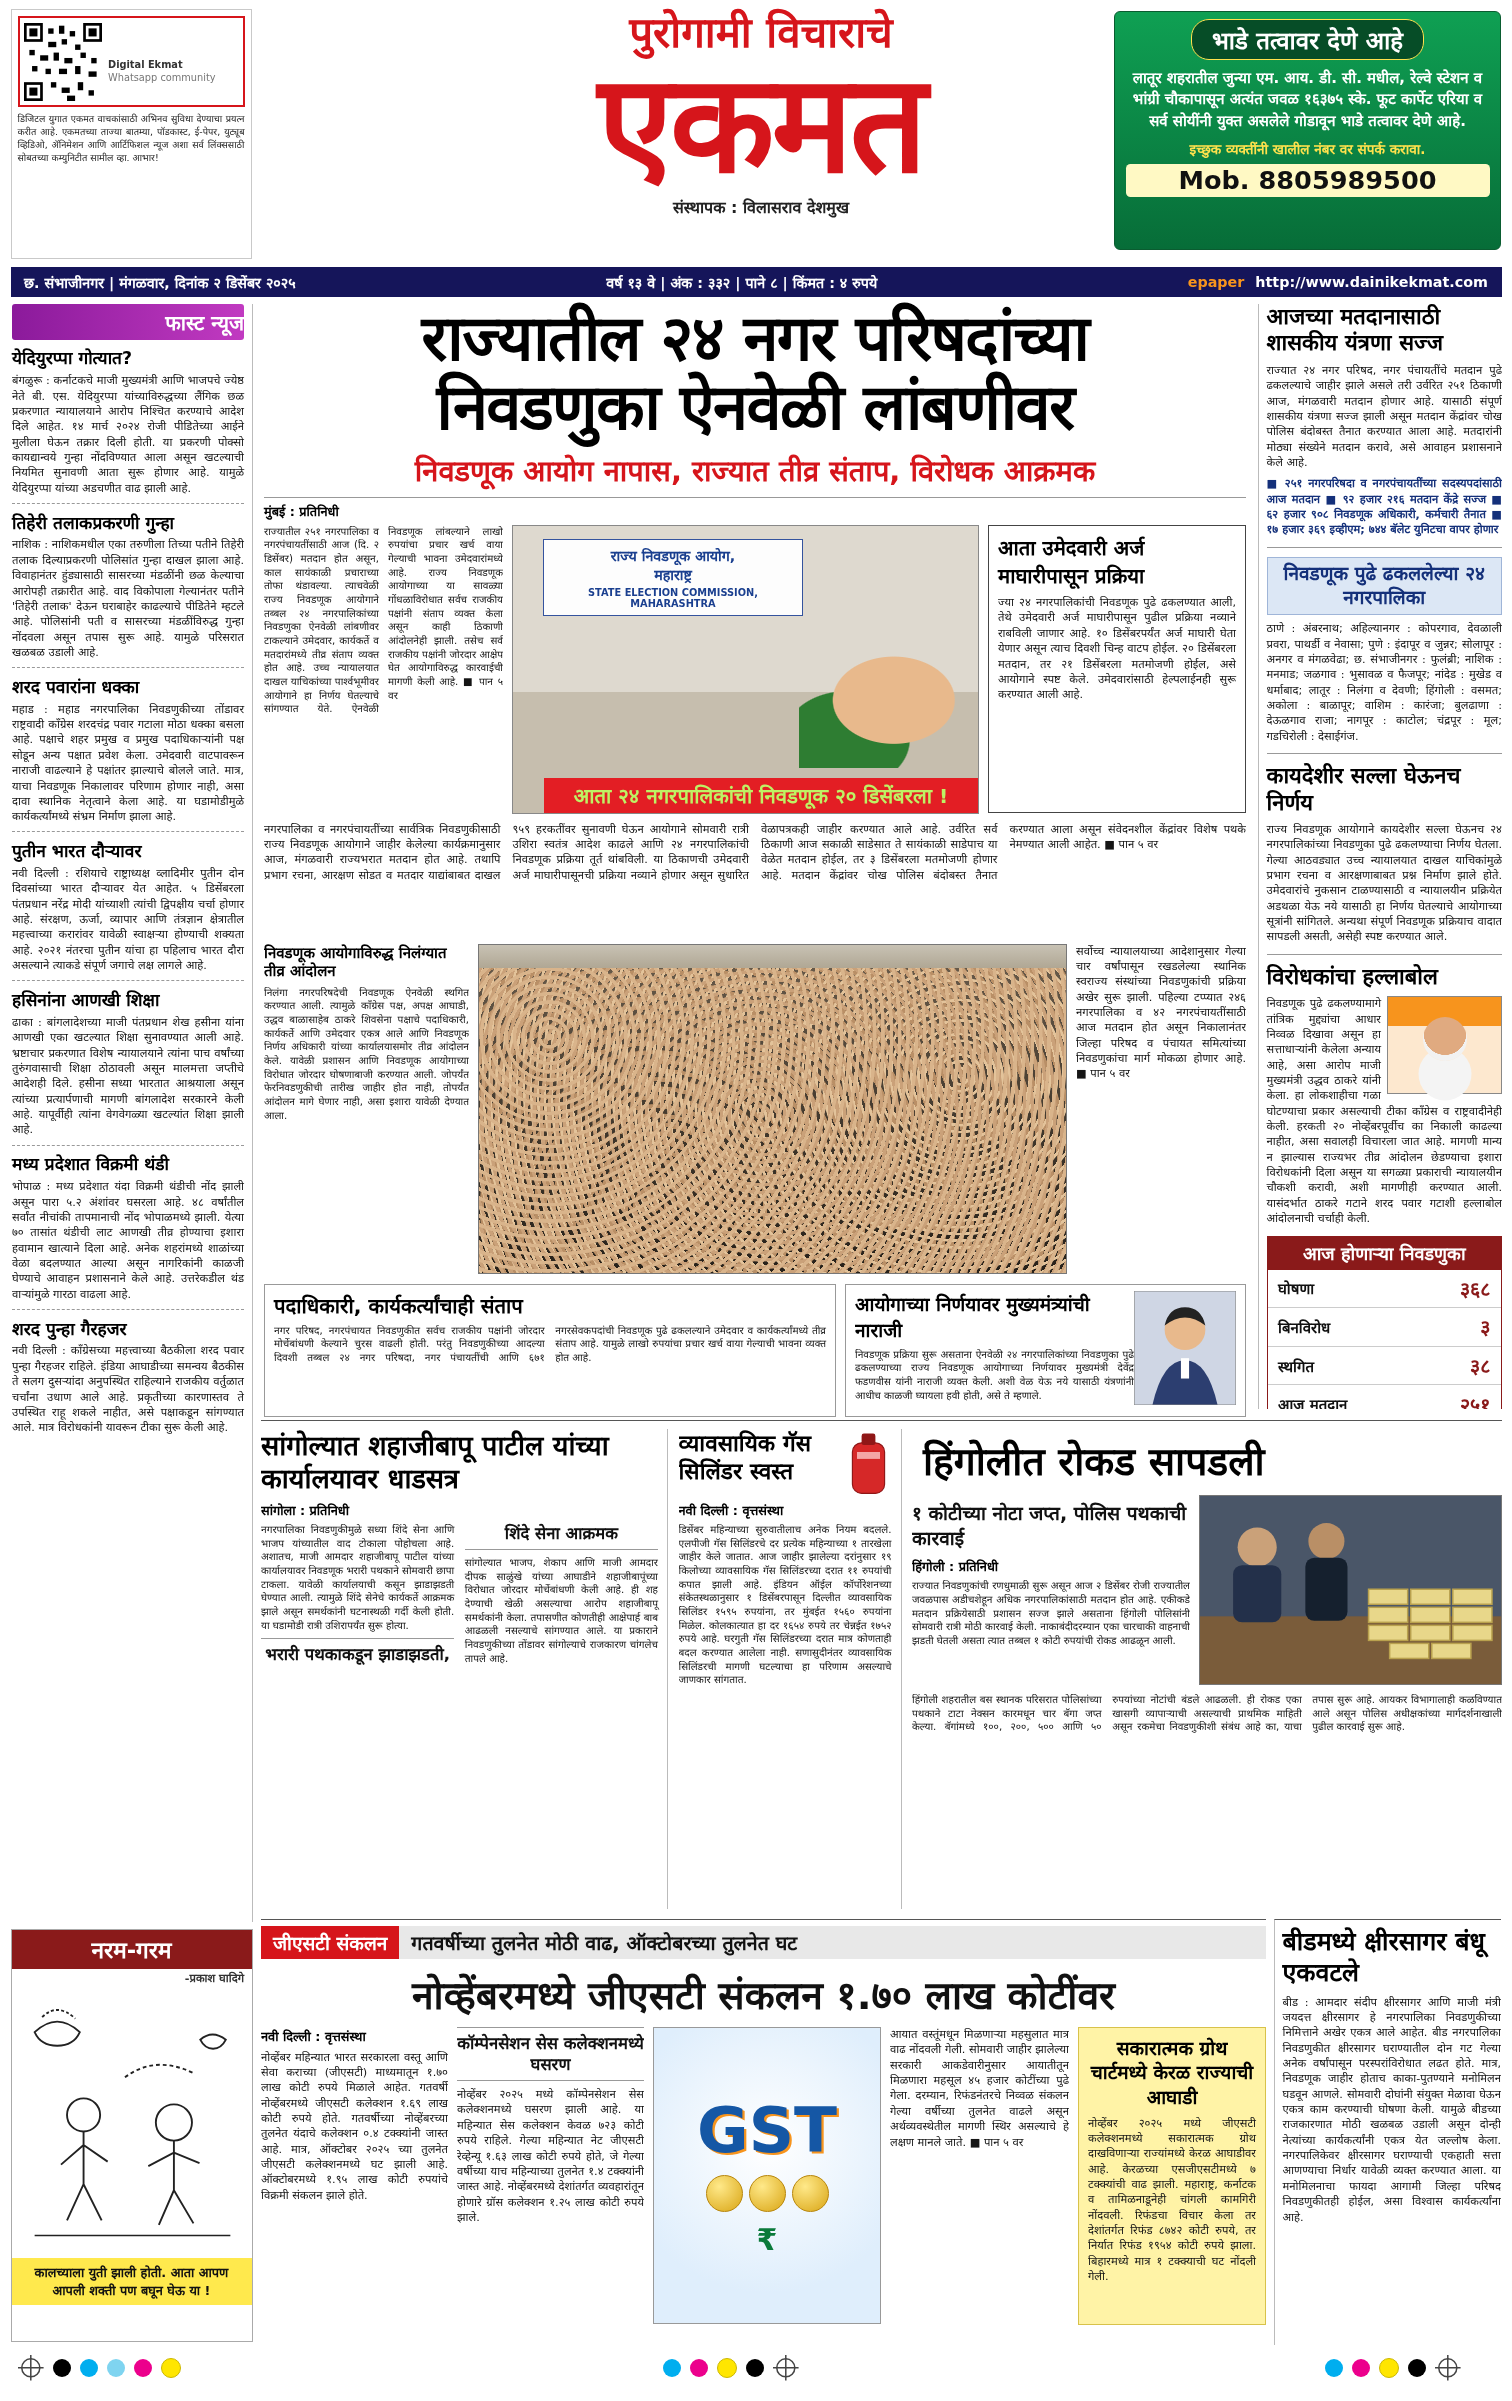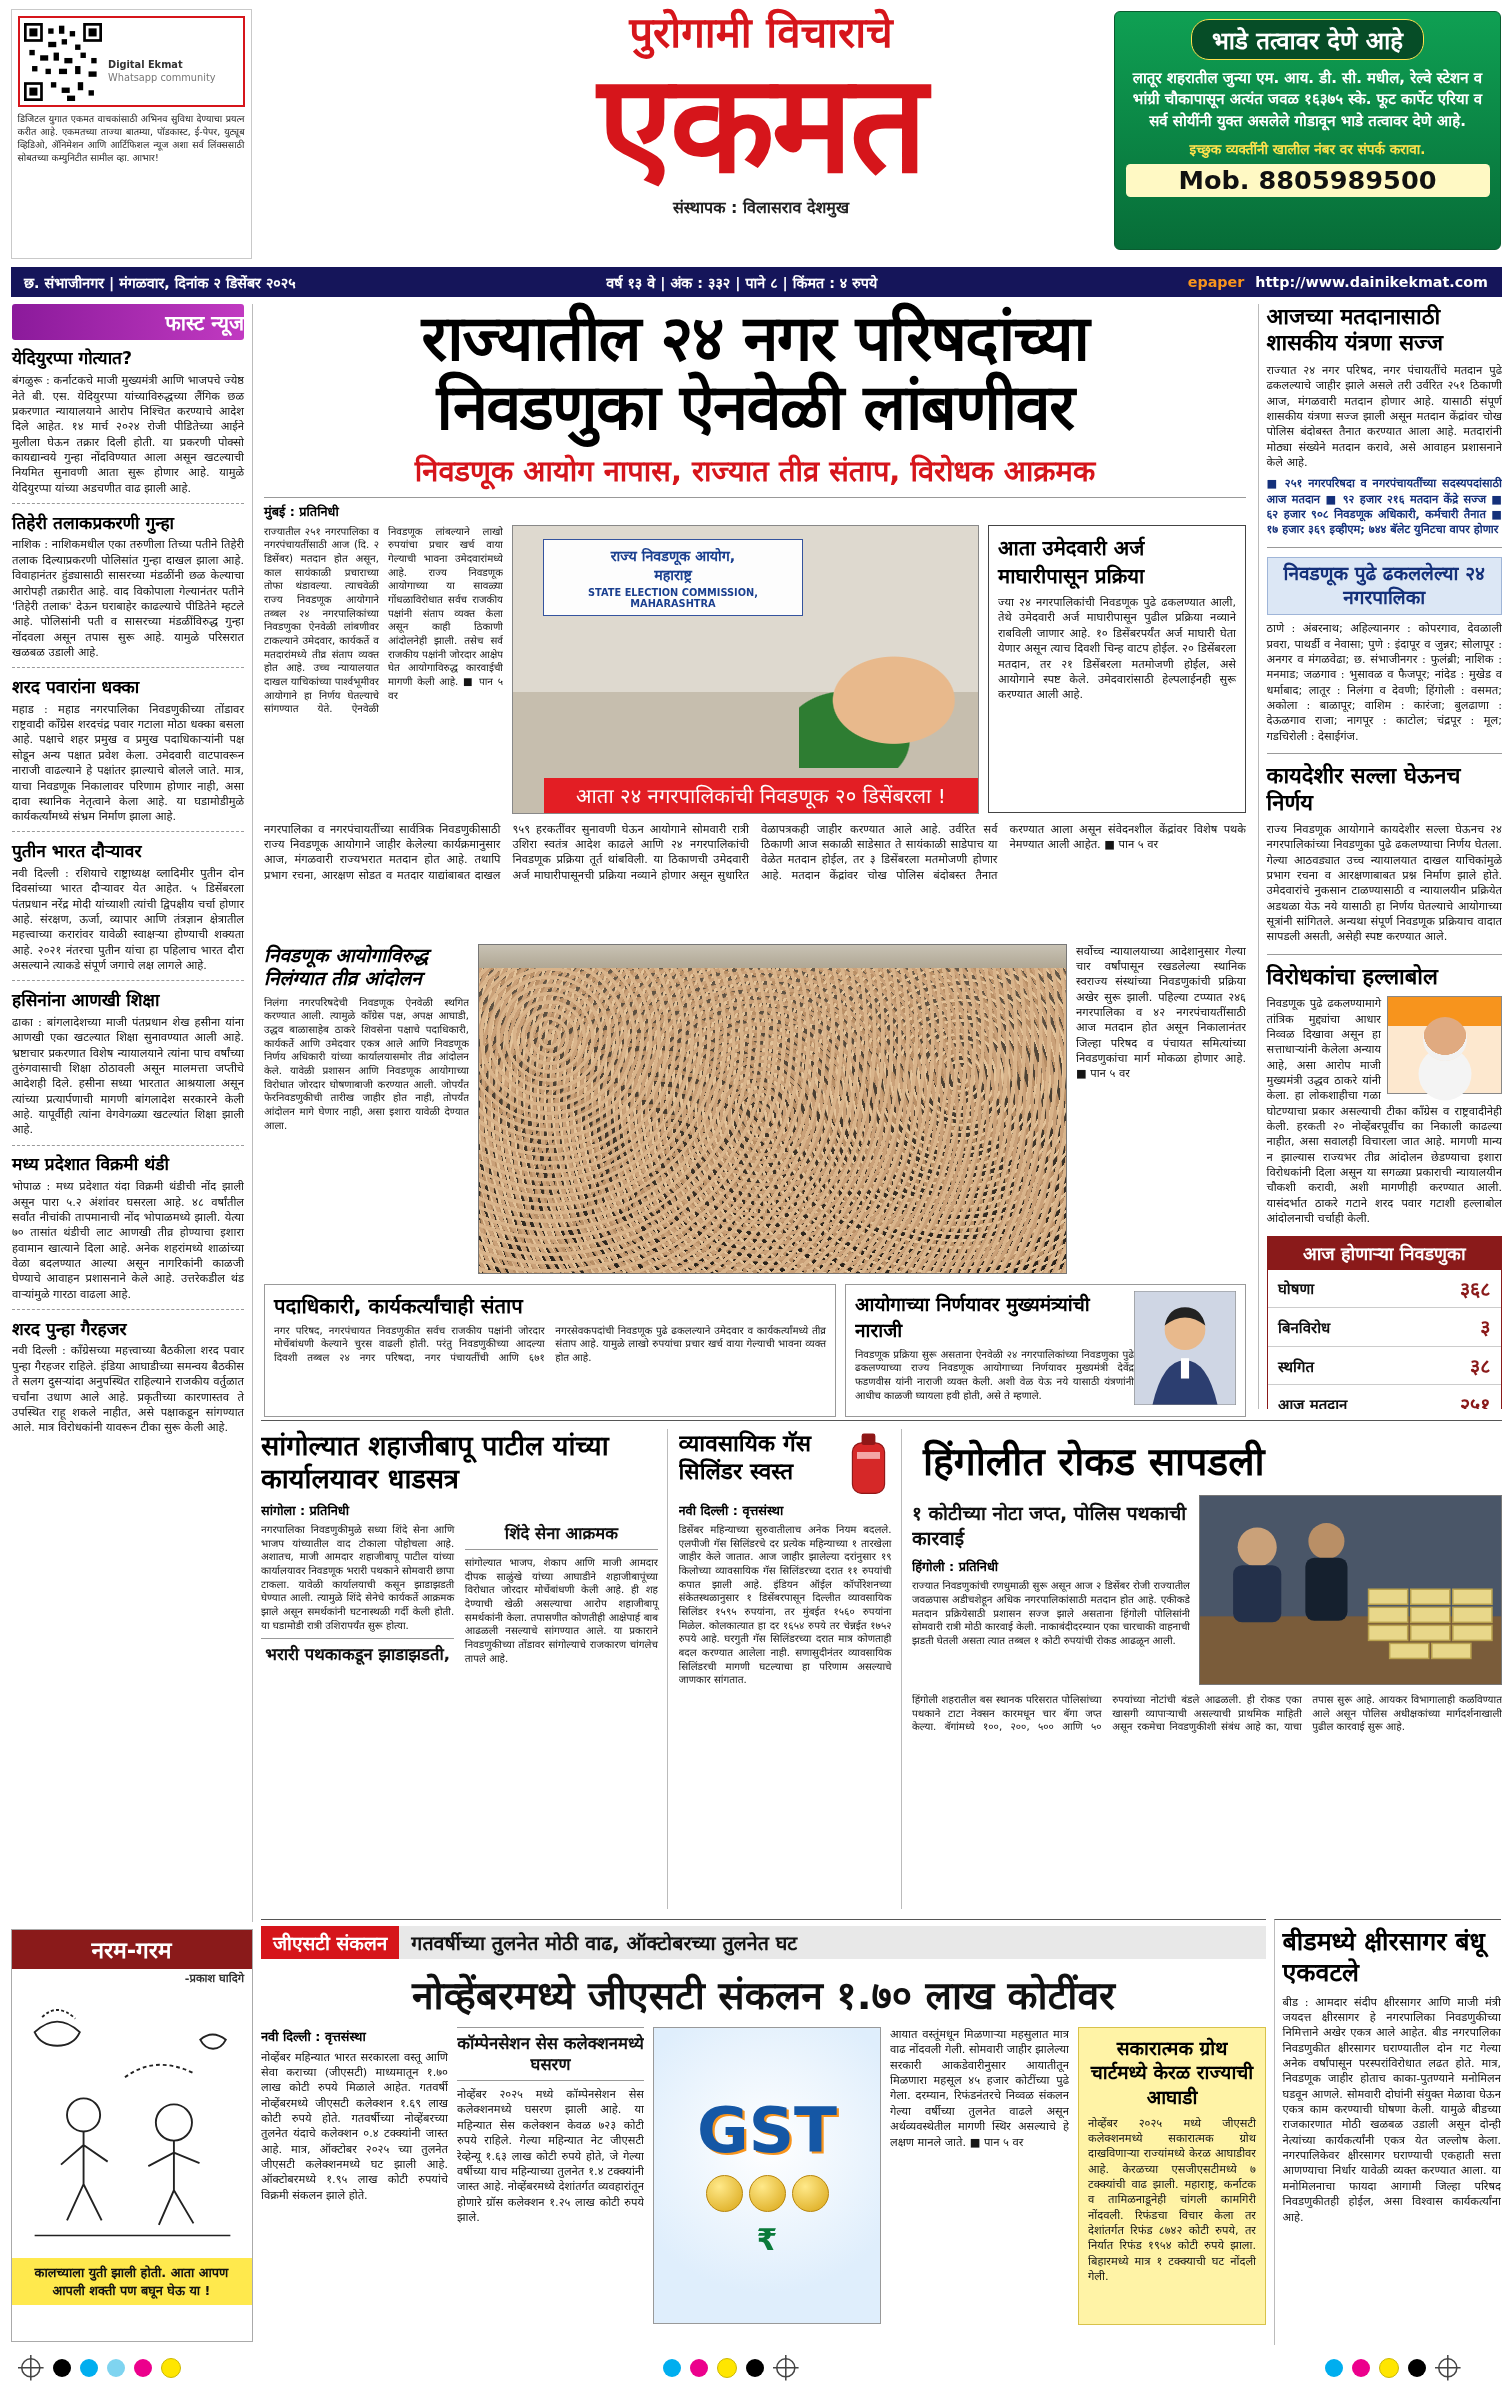--- a/index.html
+++ b/index.html
@@ -49,22 +49,22 @@
   .row{display:flex;gap:9px;}
   .sidebox{flex:1;border:1.5px solid #444;padding:7.5px 9px;box-sizing:border-box;}
   .sidebox h3{margin:0 0 6px 0;font-size:20.3px;}
   .photo{position:relative;border:0.8px solid #888;box-sizing:border-box;overflow:hidden;}
   .ecphoto{width:467px;height:289px;background:linear-gradient(180deg,#ded9cf 0 58%,#c6beae 58% 100%);}
   .ecsign{position:absolute;left:30px;top:13.6px;width:249px;background:#fdfdfd;border:1.5px solid #34539e;
           padding:6px 4.5px;text-align:center;color:#1a3f8f;font-weight:bold;}
   .echand{position:absolute;right:21px;bottom:45px;width:158px;height:113px;background:
           radial-gradient(ellipse at 60% 40%,#e8b98c 0 45%,transparent 46%),
           radial-gradient(ellipse at 30% 75%,#2e7d32 0 40%,transparent 41%);}
-  .eccap{position:absolute;left:0;right:0;bottom:0;height:35px;background:#e31e24;color:#ffffff;
-         display:flex;align-items:center;justify-content:center;font-size:20.3px;font-weight:normal;margin-left:31px;}
+  .eccap{position:absolute;left:0;right:0;bottom:0;height:35px;background:#e31e24;color:#bef264;
+         display:flex;align-items:center;justify-content:center;font-size:20.3px;font-weight:bold;margin-left:31px;}
   .crowd{width:587px;height:328px;border:0.8px solid #777;background:
      linear-gradient(180deg,#c8c2b4 0%,#b0a794 7%,rgba(0,0,0,0) 7%),
      repeating-radial-gradient(circle at 12% 28%,#d9b48b 0 3px,rgba(0,0,0,0) 3.8px 8.3px),
      repeating-radial-gradient(circle at 48% 52%,#caa179 0 3px,rgba(0,0,0,0) 3.8px 7.5px),
      repeating-radial-gradient(circle at 82% 40%,#e3c39a 0 2.3px,rgba(0,0,0,0) 3px 6.8px),
      repeating-radial-gradient(circle at 30% 80%,#b98f66 0 3.8px,rgba(0,0,0,0) 4.5px 9px),
      linear-gradient(180deg,#6b5d4c,#3e352a 60%,#27211a);}
   .nbox{border:0.8px solid #999;padding:6px 9px;box-sizing:border-box;overflow:hidden;}
   .nbox h3{margin:0 0 4.5px 0;font-size:20.3px;}
   
@@ -262,21 +262,21 @@
         <div class="eccap">आता २४ नगरपालिकांची निवडणूक २० डिसेंबरला !</div>
       </div>
       <div class="sidebox ovh">
         <h3 class="hd">आता उमेदवारी अर्ज माघारीपासून प्रक्रिया</h3>
         <div class="bsm">ज्या २४ नगरपालिकांची निवडणूक पुढे ढकलण्यात आली, तेथे उमेदवारी अर्ज माघारीपासून पुढील प्रक्रिया नव्याने राबविली जाणार आहे. १० डिसेंबरपर्यंत अर्ज माघारी घेता येणार असून त्याच दिवशी चिन्ह वाटप होईल. २० डिसेंबरला मतदान, तर २१ डिसेंबरला मतमोजणी होईल, असे आयोगाने स्पष्ट केले. उमेदवारांसाठी हेल्पलाईनही सुरू करण्यात आली आहे.</div>
       </div>
     </div>
     <div class="bsm ovh" style="margin-top:9px;height:113px;column-count:4;column-gap:12px;">नगरपालिका व नगरपंचायतींच्या सार्वत्रिक निवडणुकीसाठी राज्य निवडणूक आयोगाने जाहीर केलेल्या कार्यक्रमानुसार आज, मंगळवारी राज्यभरात मतदान होत आहे. तथापि प्रभाग रचना, आरक्षण सोडत व मतदार याद्यांबाबत दाखल ९५९ हरकतींवर सुनावणी घेऊन आयोगाने सोमवारी रात्री उशिरा स्वतंत्र आदेश काढले आणि २४ नगरपालिकांची निवडणूक प्रक्रिया तूर्त थांबविली. या ठिकाणची उमेदवारी अर्ज माघारीपासूनची प्रक्रिया नव्याने होणार असून सुधारित वेळापत्रकही जाहीर करण्यात आले आहे. उर्वरित सर्व ठिकाणी आज सकाळी साडेसात ते सायंकाळी साडेपाच या वेळेत मतदान होईल, तर ३ डिसेंबरला मतमोजणी होणार आहे. मतदान केंद्रांवर चोख पोलिस बंदोबस्त तैनात करण्यात आला असून संवेदनशील केंद्रांवर विशेष पथके नेमण्यात आली आहेत. ■ पान ५ वर</div>
     <div class="row" style="margin-top:9px;height:330px;">
       <div class="ovh" style="width:205px;">
-        <h3 class="hd" style="margin:0 0 4.5px 0;font-size:19px;line-height:1.25;font-style:italic;">निवडणूक आयोगाविरुद्ध निलंग्यात तीव्र आंदोलन</h3>
+        <h3 class="hd" style="margin:0 0 4.5px 0;font-size:15px;line-height:1.25;">निवडणूक आयोगाविरुद्ध निलंग्यात तीव्र आंदोलन</h3>
         <div class="bxs">निलंगा नगरपरिषदेची निवडणूक ऐनवेळी स्थगित करण्यात आली. त्यामुळे कॉंग्रेस पक्ष, अपक्ष आघाडी, उद्धव बाळासाहेब ठाकरे शिवसेना पक्षाचे पदाधिकारी, कार्यकर्ते आणि उमेदवार एकत्र आले आणि निवडणूक निर्णय अधिकारी यांच्या कार्यालयासमोर तीव्र आंदोलन केले. यावेळी प्रशासन आणि निवडणूक आयोगाच्या विरोधात जोरदार घोषणाबाजी करण्यात आली. जोपर्यंत फेरनिवडणुकीची तारीख जाहीर होत नाही, तोपर्यंत आंदोलन मागे घेणार नाही, असा इशारा यावेळी देण्यात आला.</div>
       </div>
       <div class="crowd"></div>
       <div class="bsm ovh" style="flex:1;">सर्वोच्च न्यायालयाच्या आदेशानुसार गेल्या चार वर्षांपासून रखडलेल्या स्थानिक स्वराज्य संस्थांच्या निवडणुकांची प्रक्रिया अखेर सुरू झाली. पहिल्या टप्प्यात २४६ नगरपालिका व ४२ नगरपंचायतींसाठी आज मतदान होत असून निकालानंतर जिल्हा परिषद व पंचायत समित्यांच्या निवडणुकांचा मार्ग मोकळा होणार आहे. ■ पान ५ वर</div>
     </div>
     <div class="row" style="margin-top:10.5px;height:133px;">
       <div class="nbox" style="width:572px;">
         <h3 class="hd">पदाधिकारी, कार्यकर्त्यांचाही संताप</h3>
         <div class="bxs" style="column-count:2;column-gap:10.5px;">नगर परिषद, नगरपंचायत निवडणुकीत सर्वच राजकीय पक्षांनी जोरदार मोर्चेबांधणी केल्याने चुरस वाढली होती. परंतु निवडणुकीच्या आदल्या दिवशी तब्बल २४ नगर परिषदा, नगर पंचायतींची आणि ६७१ नगरसेवकपदांची निवडणूक पुढे ढकलल्याने उमेदवार व कार्यकर्त्यांमध्ये तीव्र संताप आहे. यामुळे लाखो रुपयांचा प्रचार खर्च वाया गेल्याची भावना व्यक्त होत आहे.</div>
       </div>

